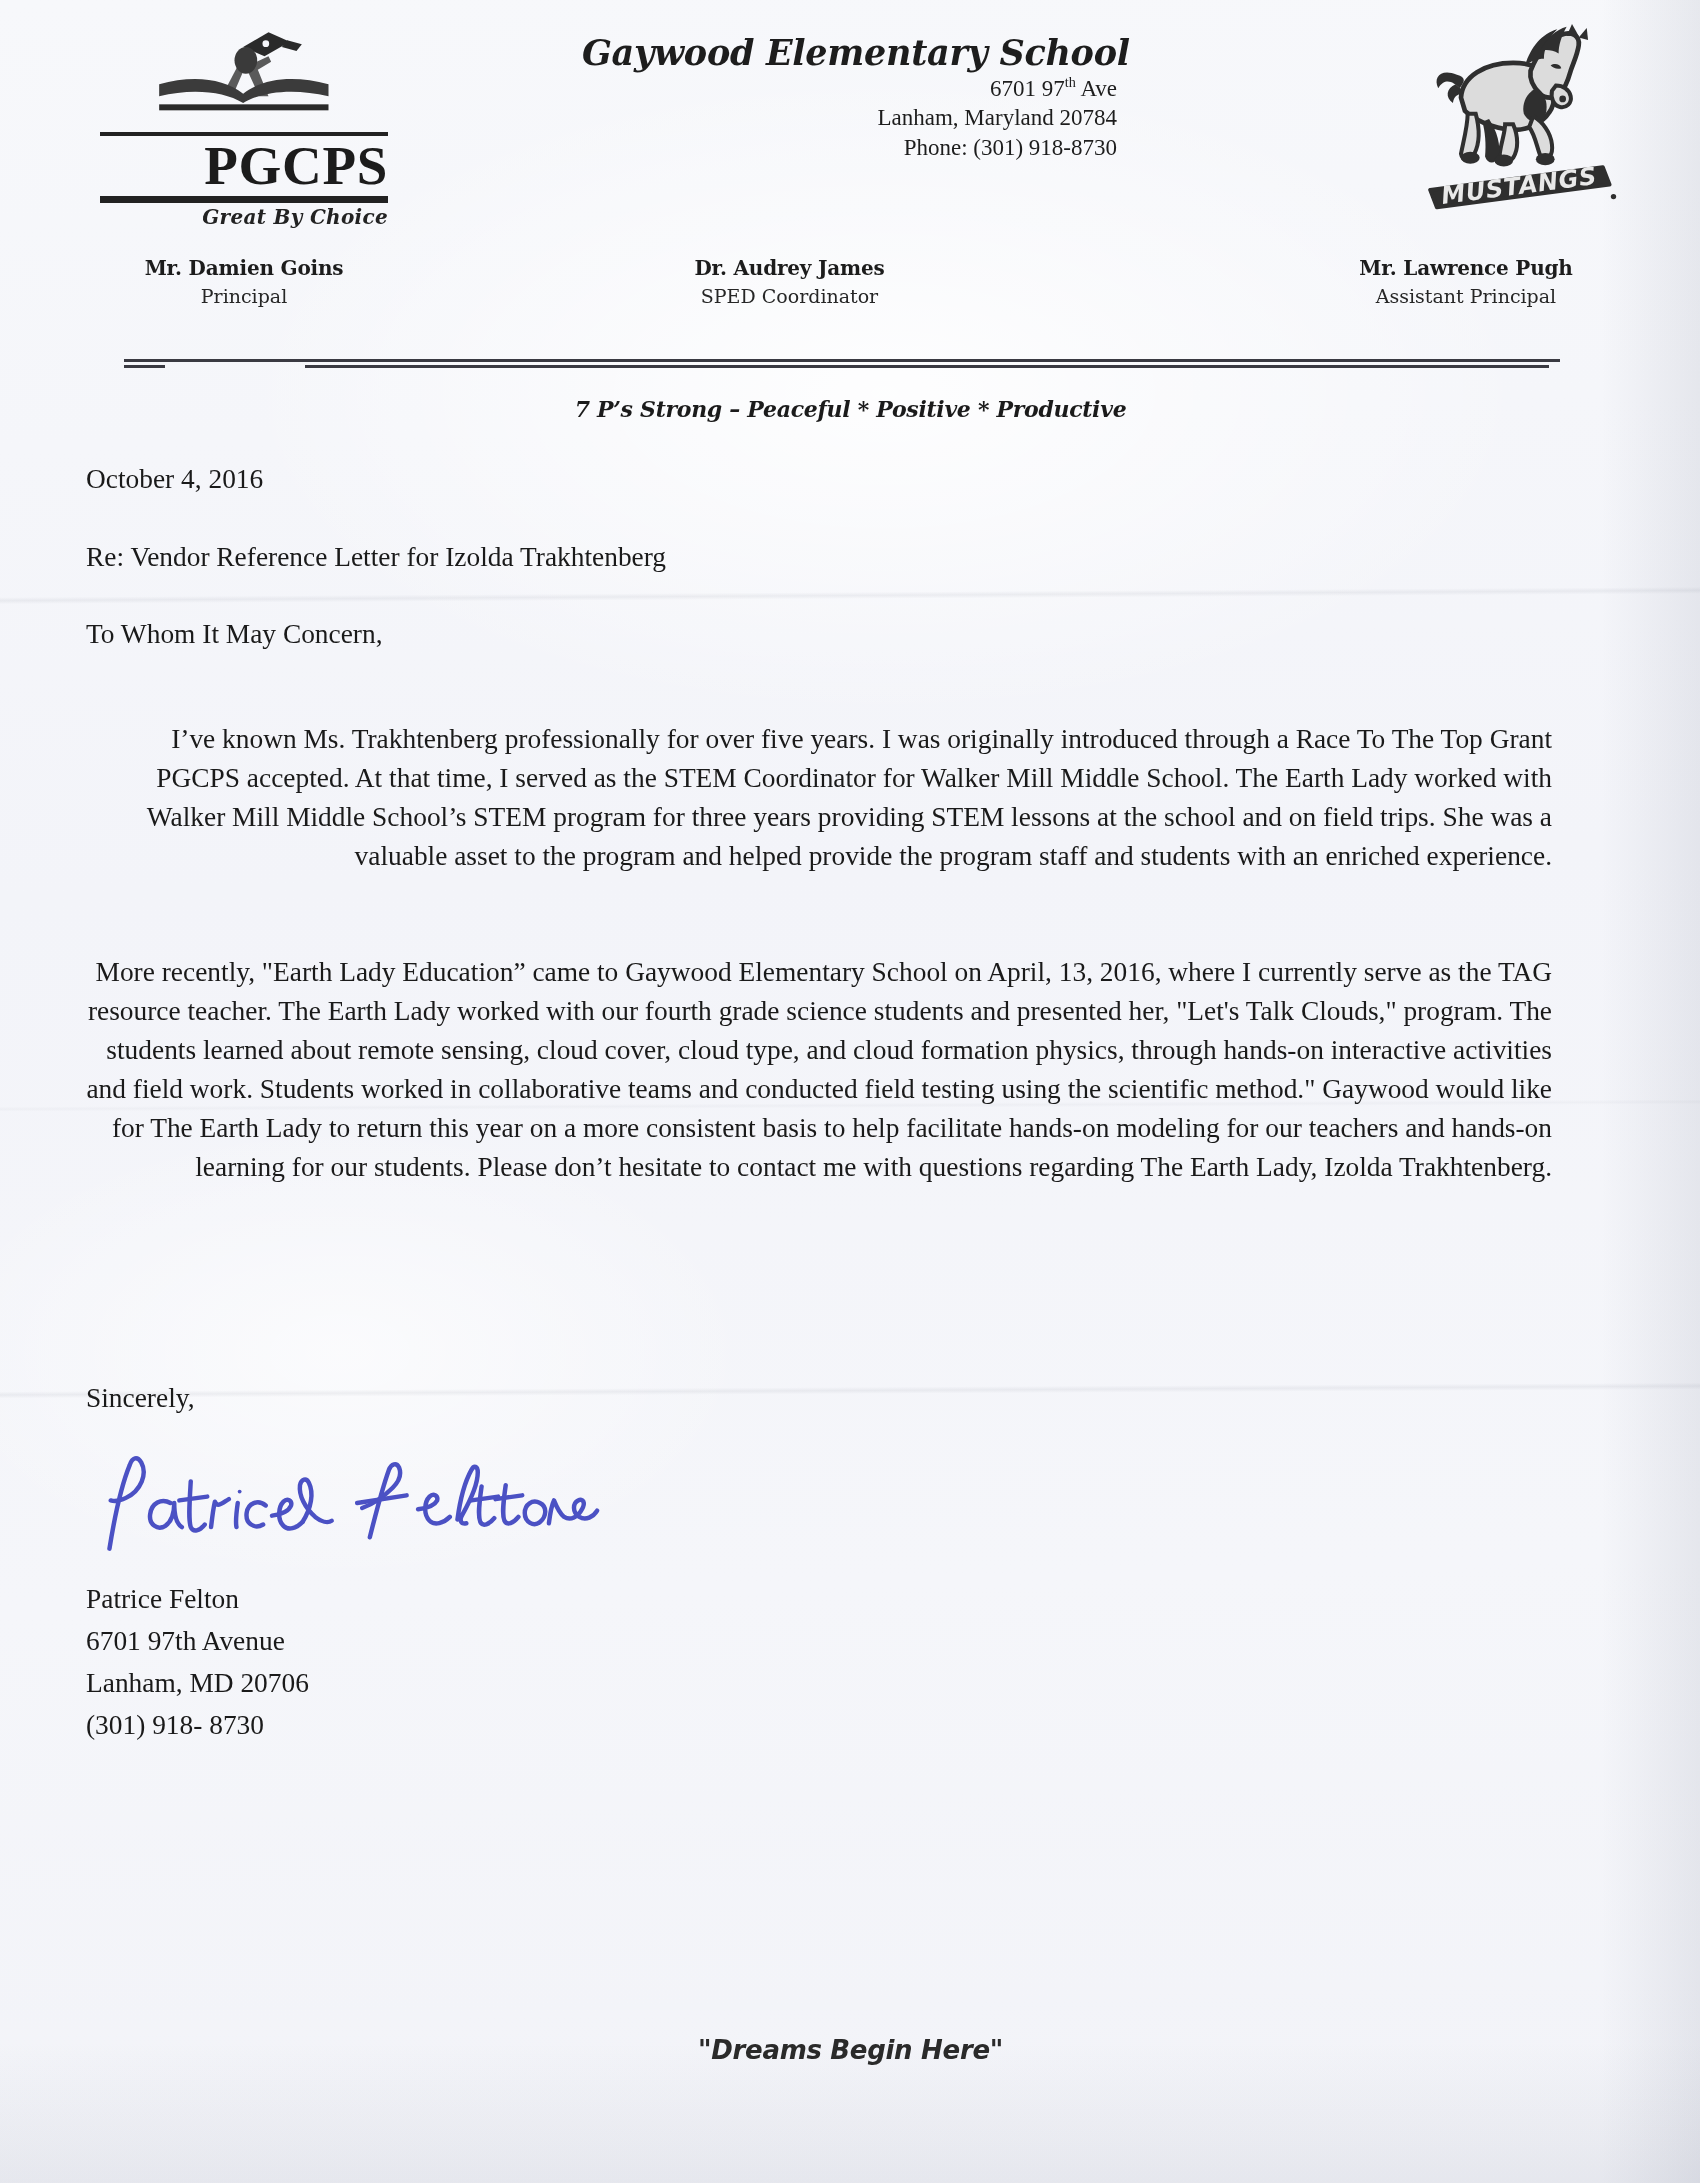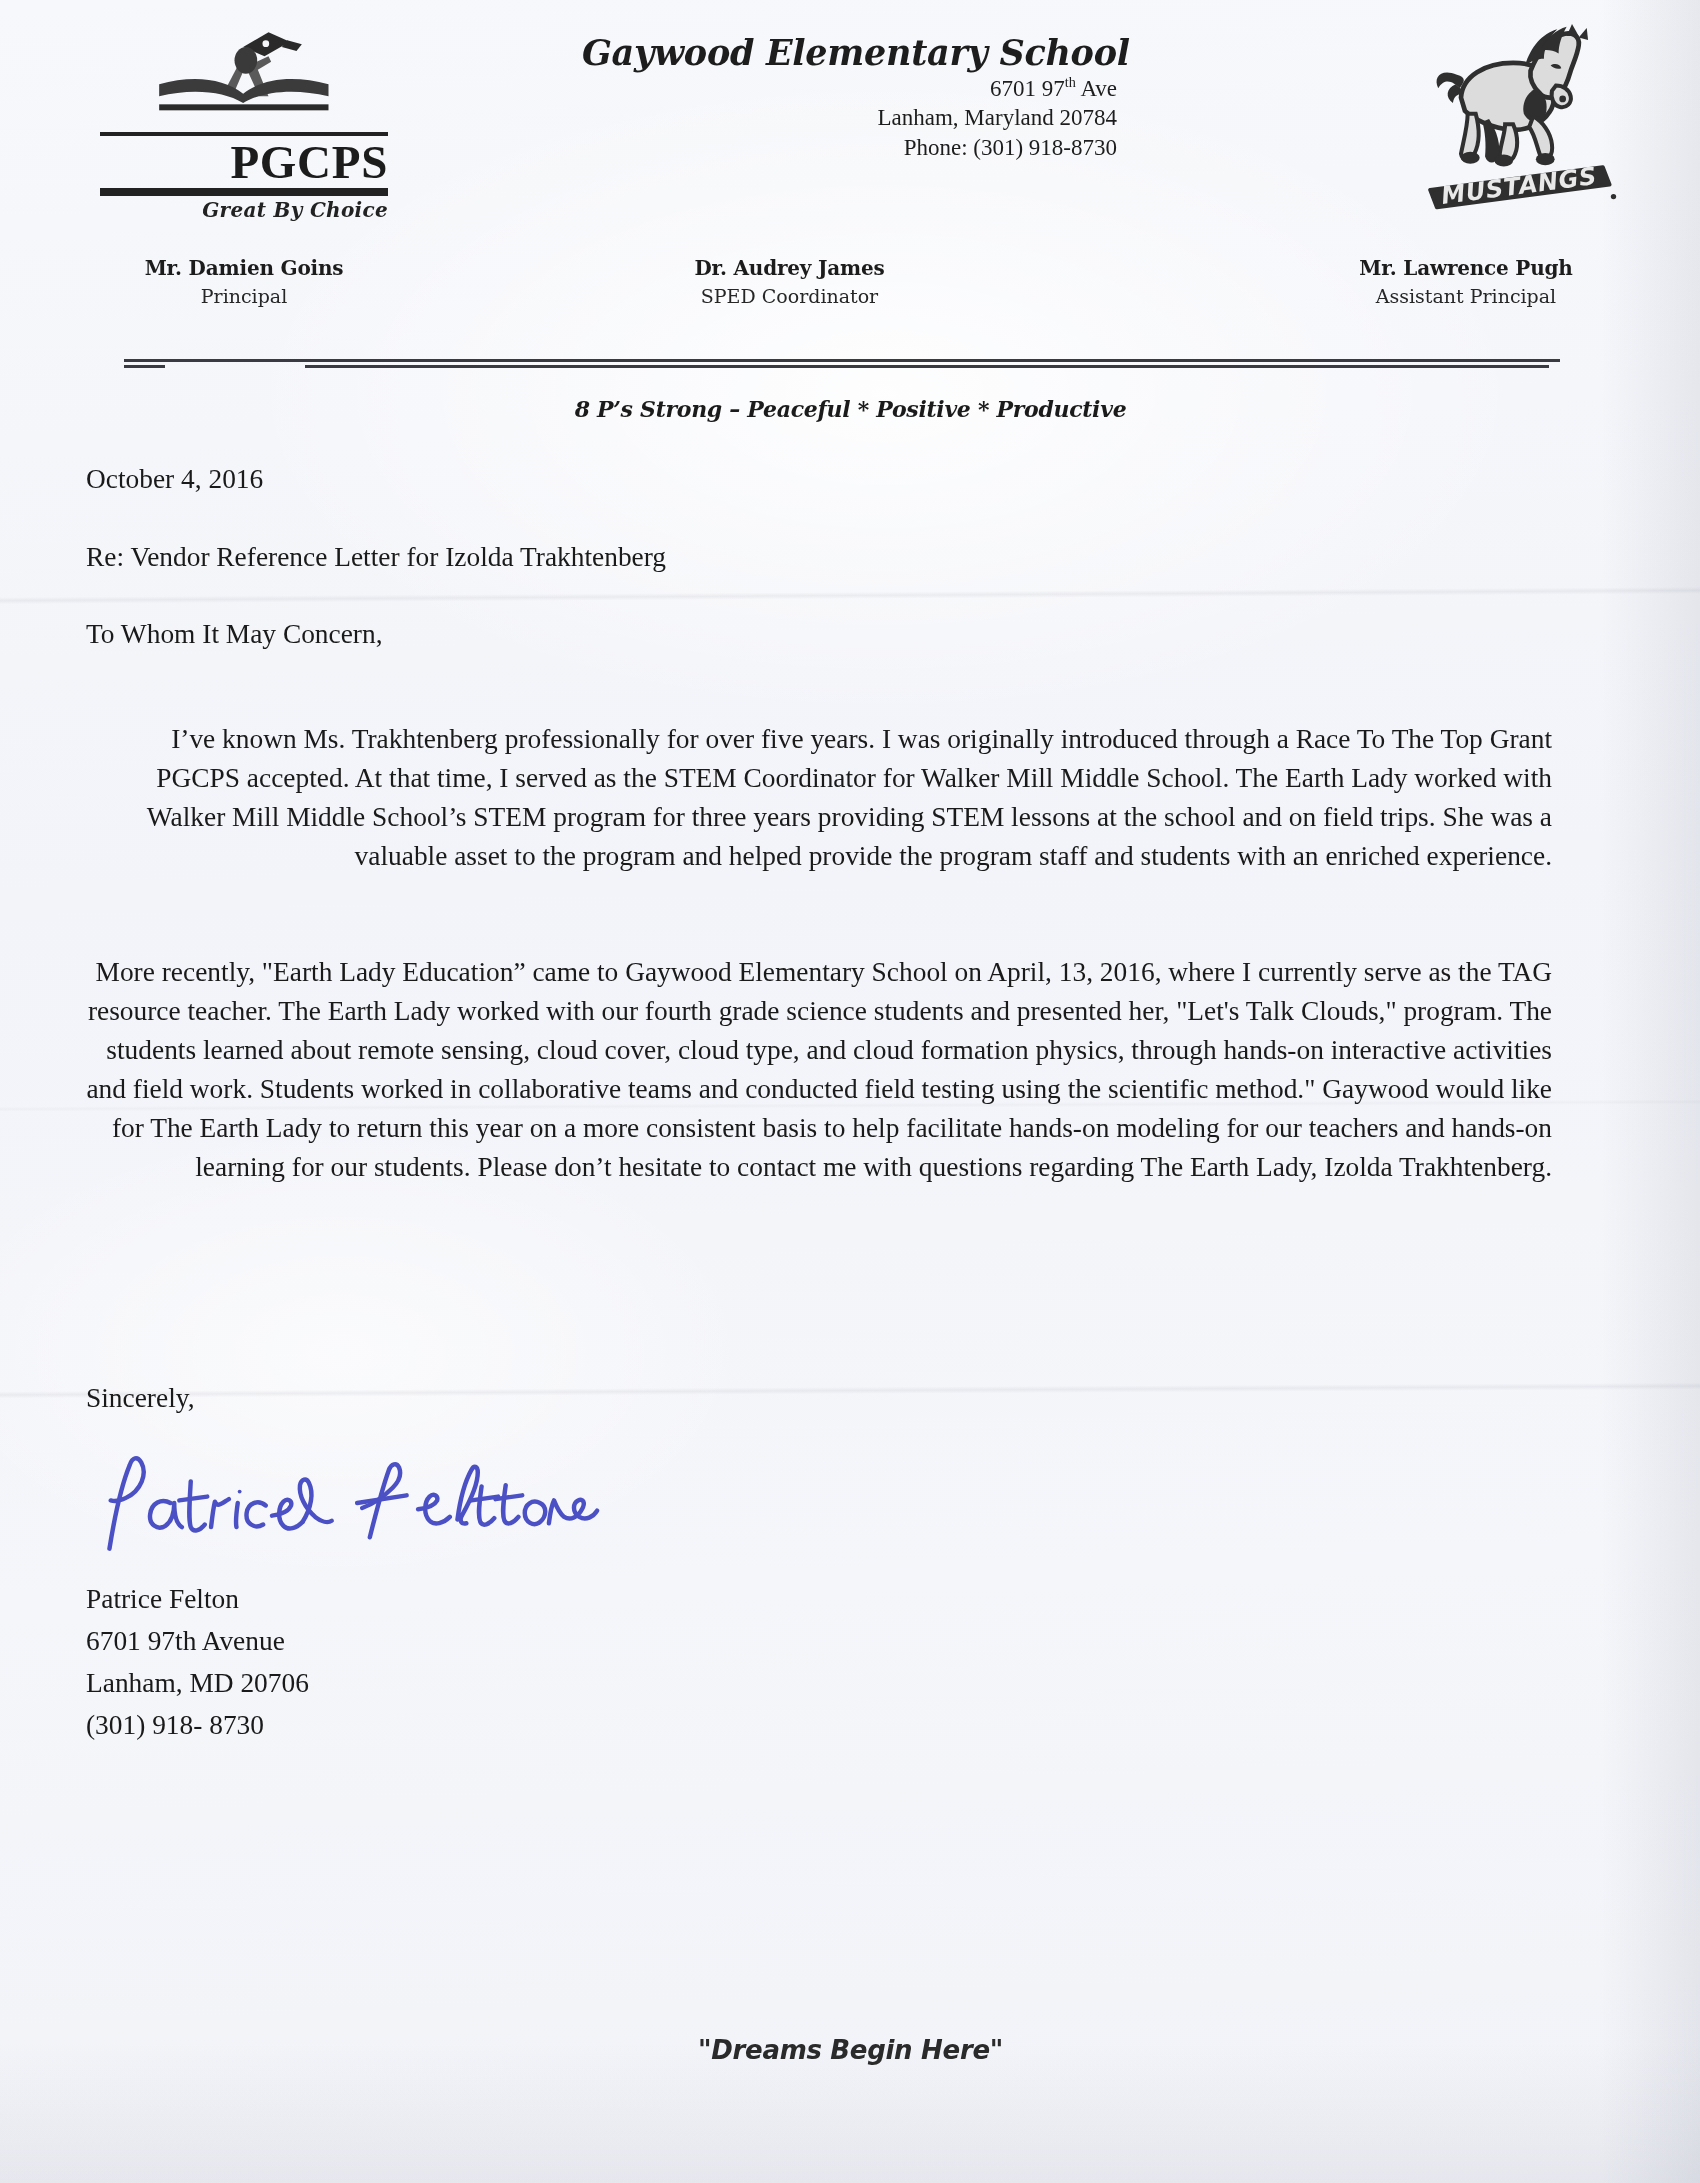--- a/index.html
+++ b/index.html
@@ -54,21 +54,21 @@
     height: 335px;
   }
   .lh-col { position: absolute; text-align: right; }
 
   
   #pgcps-block { left: 100px; top: 27px; width: 288px; }
   .pgcps-mark { width: 201px; margin: 0 auto; }
   .pgcps-word {
     font-family: "Liberation Serif", serif;
     font-weight: bold;
-    font-size: 47px;
+    font-size: 55px;
     letter-spacing: 0.7px;
     line-height: 0.95;
     color: #1c1c1c;
   }
   .pgcps-rule-top { height: 4px; background: #222; margin: 2.7px 0 4px; }
   .pgcps-rule-bot { height: 3.3px; background: #222; margin: 4px 0 1.3px; border-bottom: 2px solid #222; padding-bottom: 2px;}
   .pgcps-script {
     font-family: "DejaVu Serif", serif;
     font-style: italic;
     font-weight: bold;
@@ -286,21 +286,21 @@
     <div class="ti">SPED Coordinator</div>
   </div>
 </div>
 
 <div id="divider-wrap">
   <div class="rule-main"></div>
   <div id="divider-tick"></div>
   <div id="divider-sub-offset"></div>
 </div>
 
-<div id="motto">8 P’s Strong – Peaceful * Positive * Productive</div>
+<div id="motto">7 P’s Strong – Peaceful * Positive * Productive</div>
 
 <div id="body-area">
   <p class="bl" id="date-line">October 4, 2016</p>
   <p class="bl" id="subject-line">Re: Vendor Reference Letter for Izolda Trakhtenberg</p>
   <p class="bl" id="salutation">To Whom It May Concern,</p>
   <p class="para" id="para-1">I’ve known Ms. Trakhtenberg professionally for over five years.  I was originally introduced through a Race To The Top Grant PGCPS accepted.  At that time, I served as the STEM Coordinator for Walker Mill Middle School.  The Earth Lady worked with Walker Mill Middle School’s STEM program for three years providing STEM lessons at the school and on field trips.  She was a valuable asset to the program and helped provide the program staff and students with an enriched experience.</p>
   <p class="para" id="para-2">More recently, "Earth Lady Education” came to Gaywood Elementary School on April, 13, 2016, where I currently serve as the TAG resource teacher. The Earth Lady worked with our fourth grade science students and presented her, "Let's Talk Clouds," program. The students learned about remote sensing, cloud cover, cloud type, and cloud formation physics, through hands-on interactive activities and field work. Students worked in collaborative teams and conducted field testing using the scientific method." Gaywood would like for The Earth Lady to return this year on a more consistent basis to help facilitate hands-on modeling for our teachers and hands-on learning for our students.  Please don’t hesitate to contact me with questions regarding The Earth Lady, Izolda Trakhtenberg.</p>
 </div>
 
 <div id="closing">

